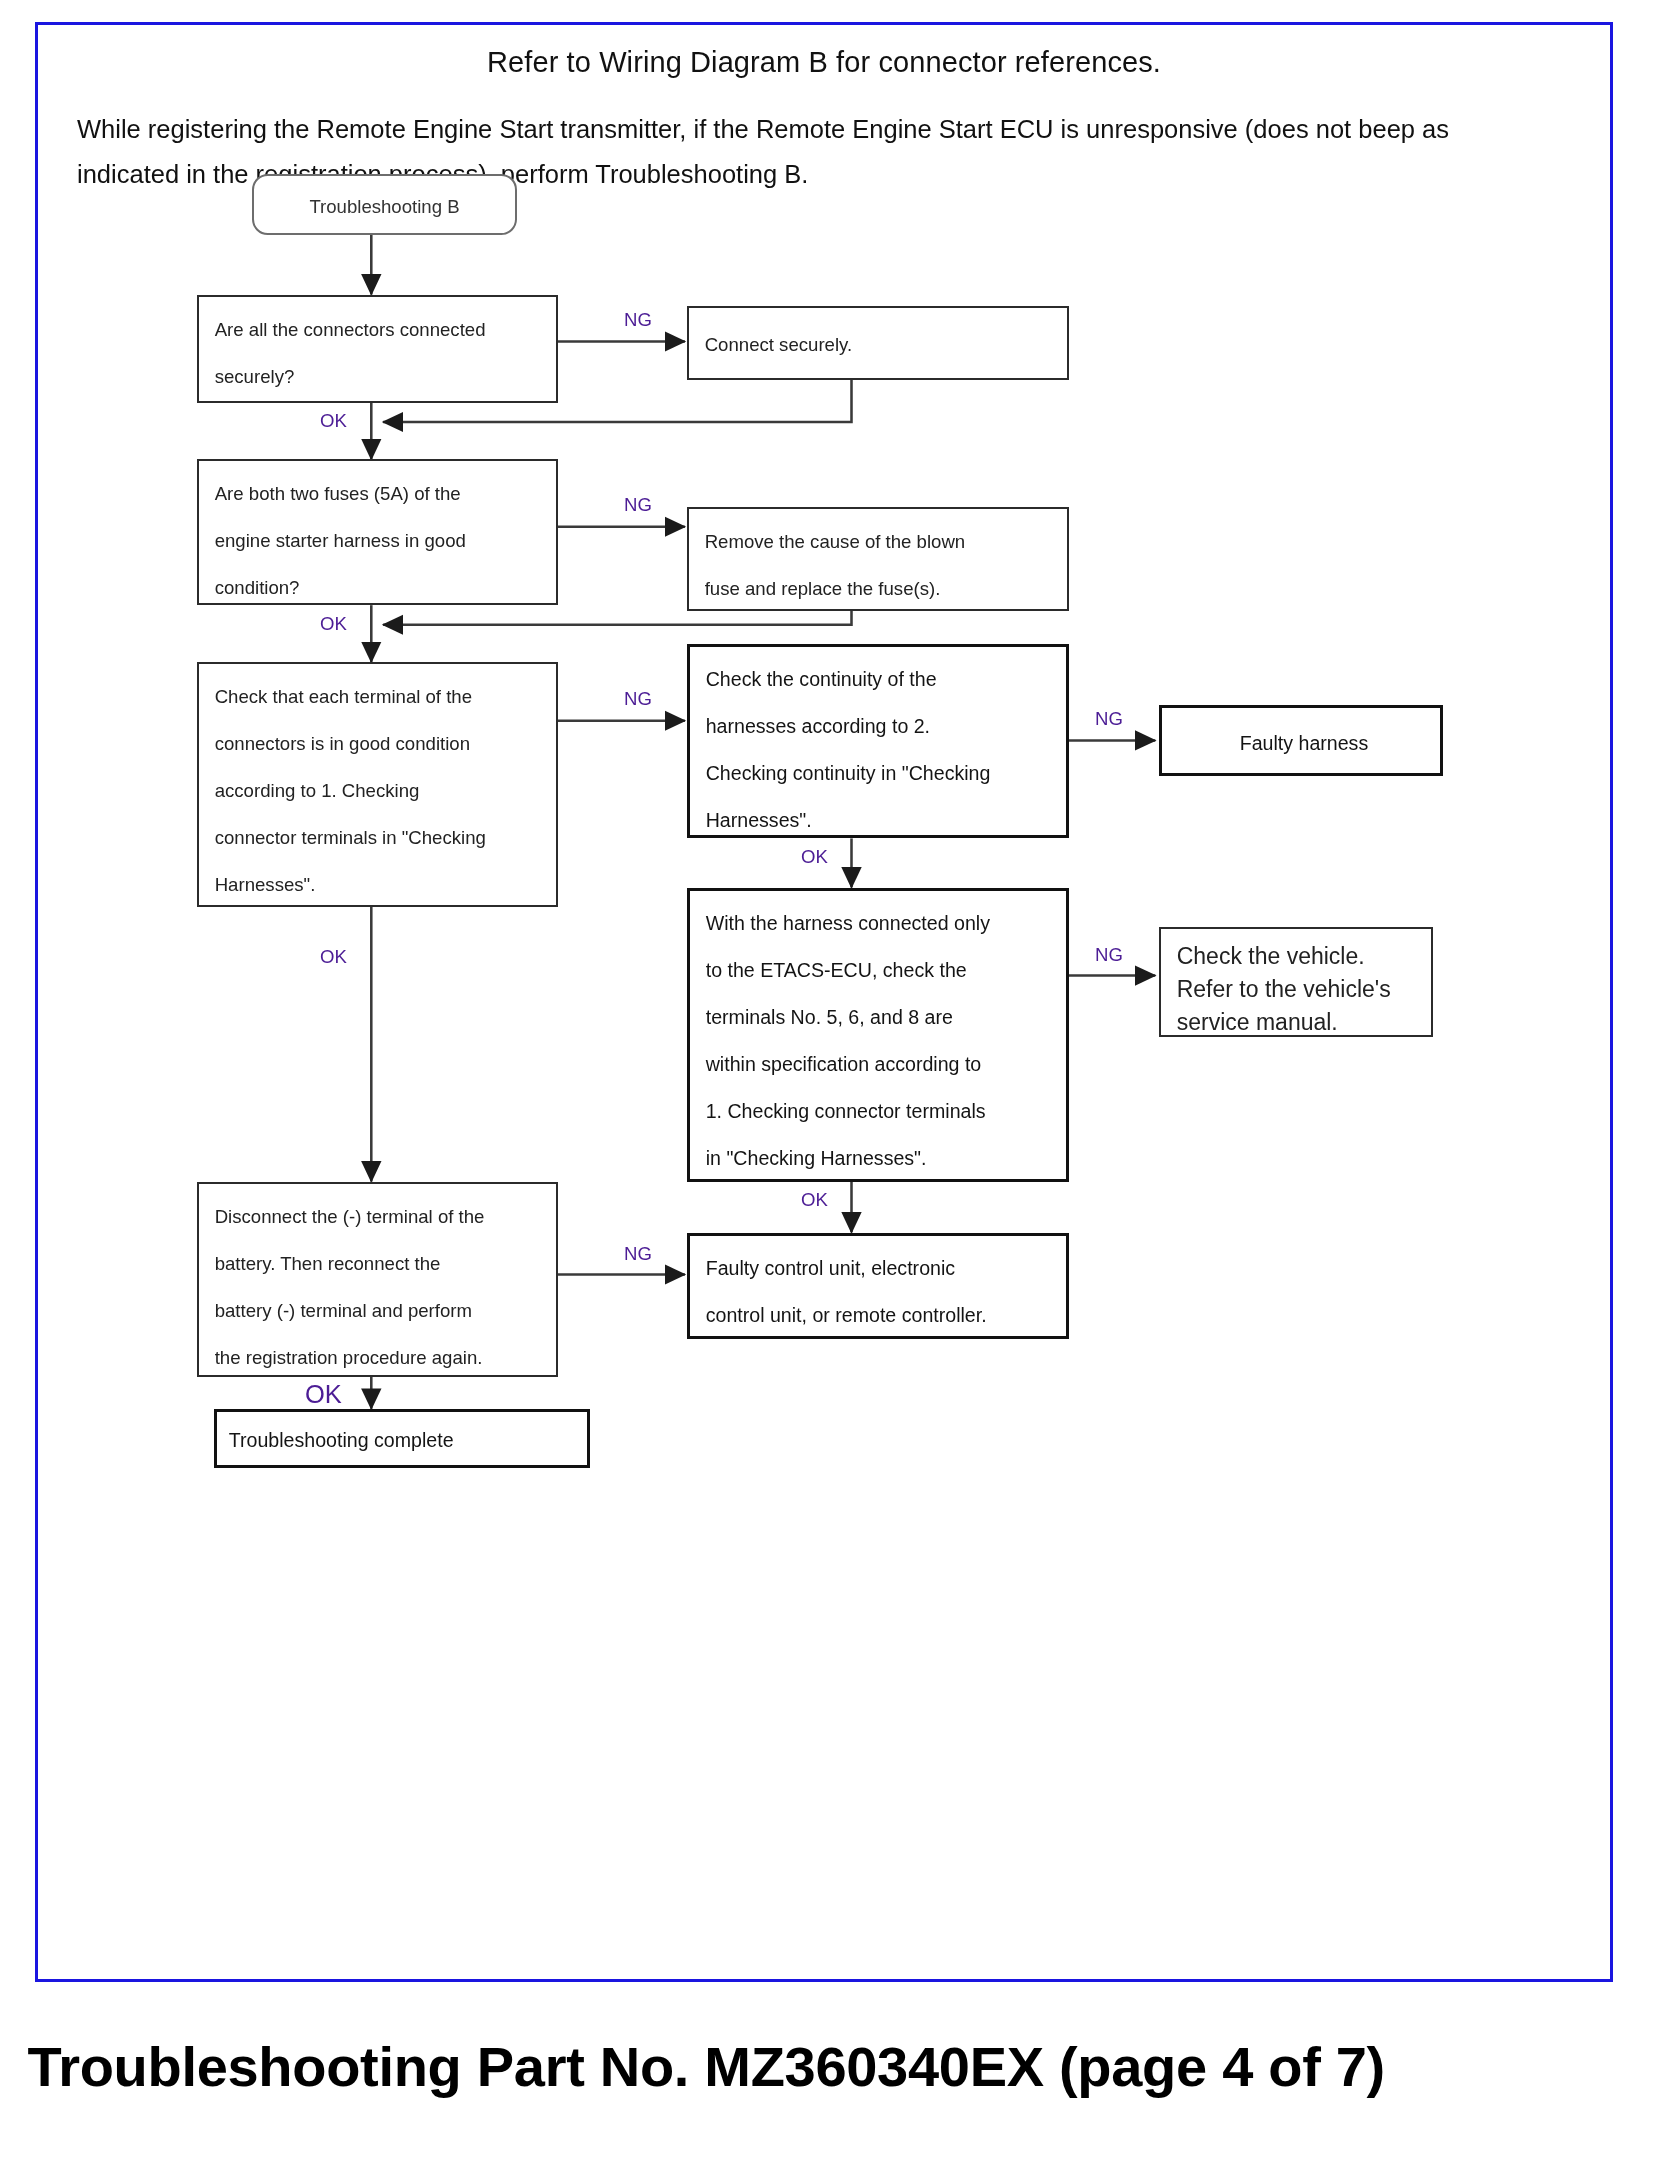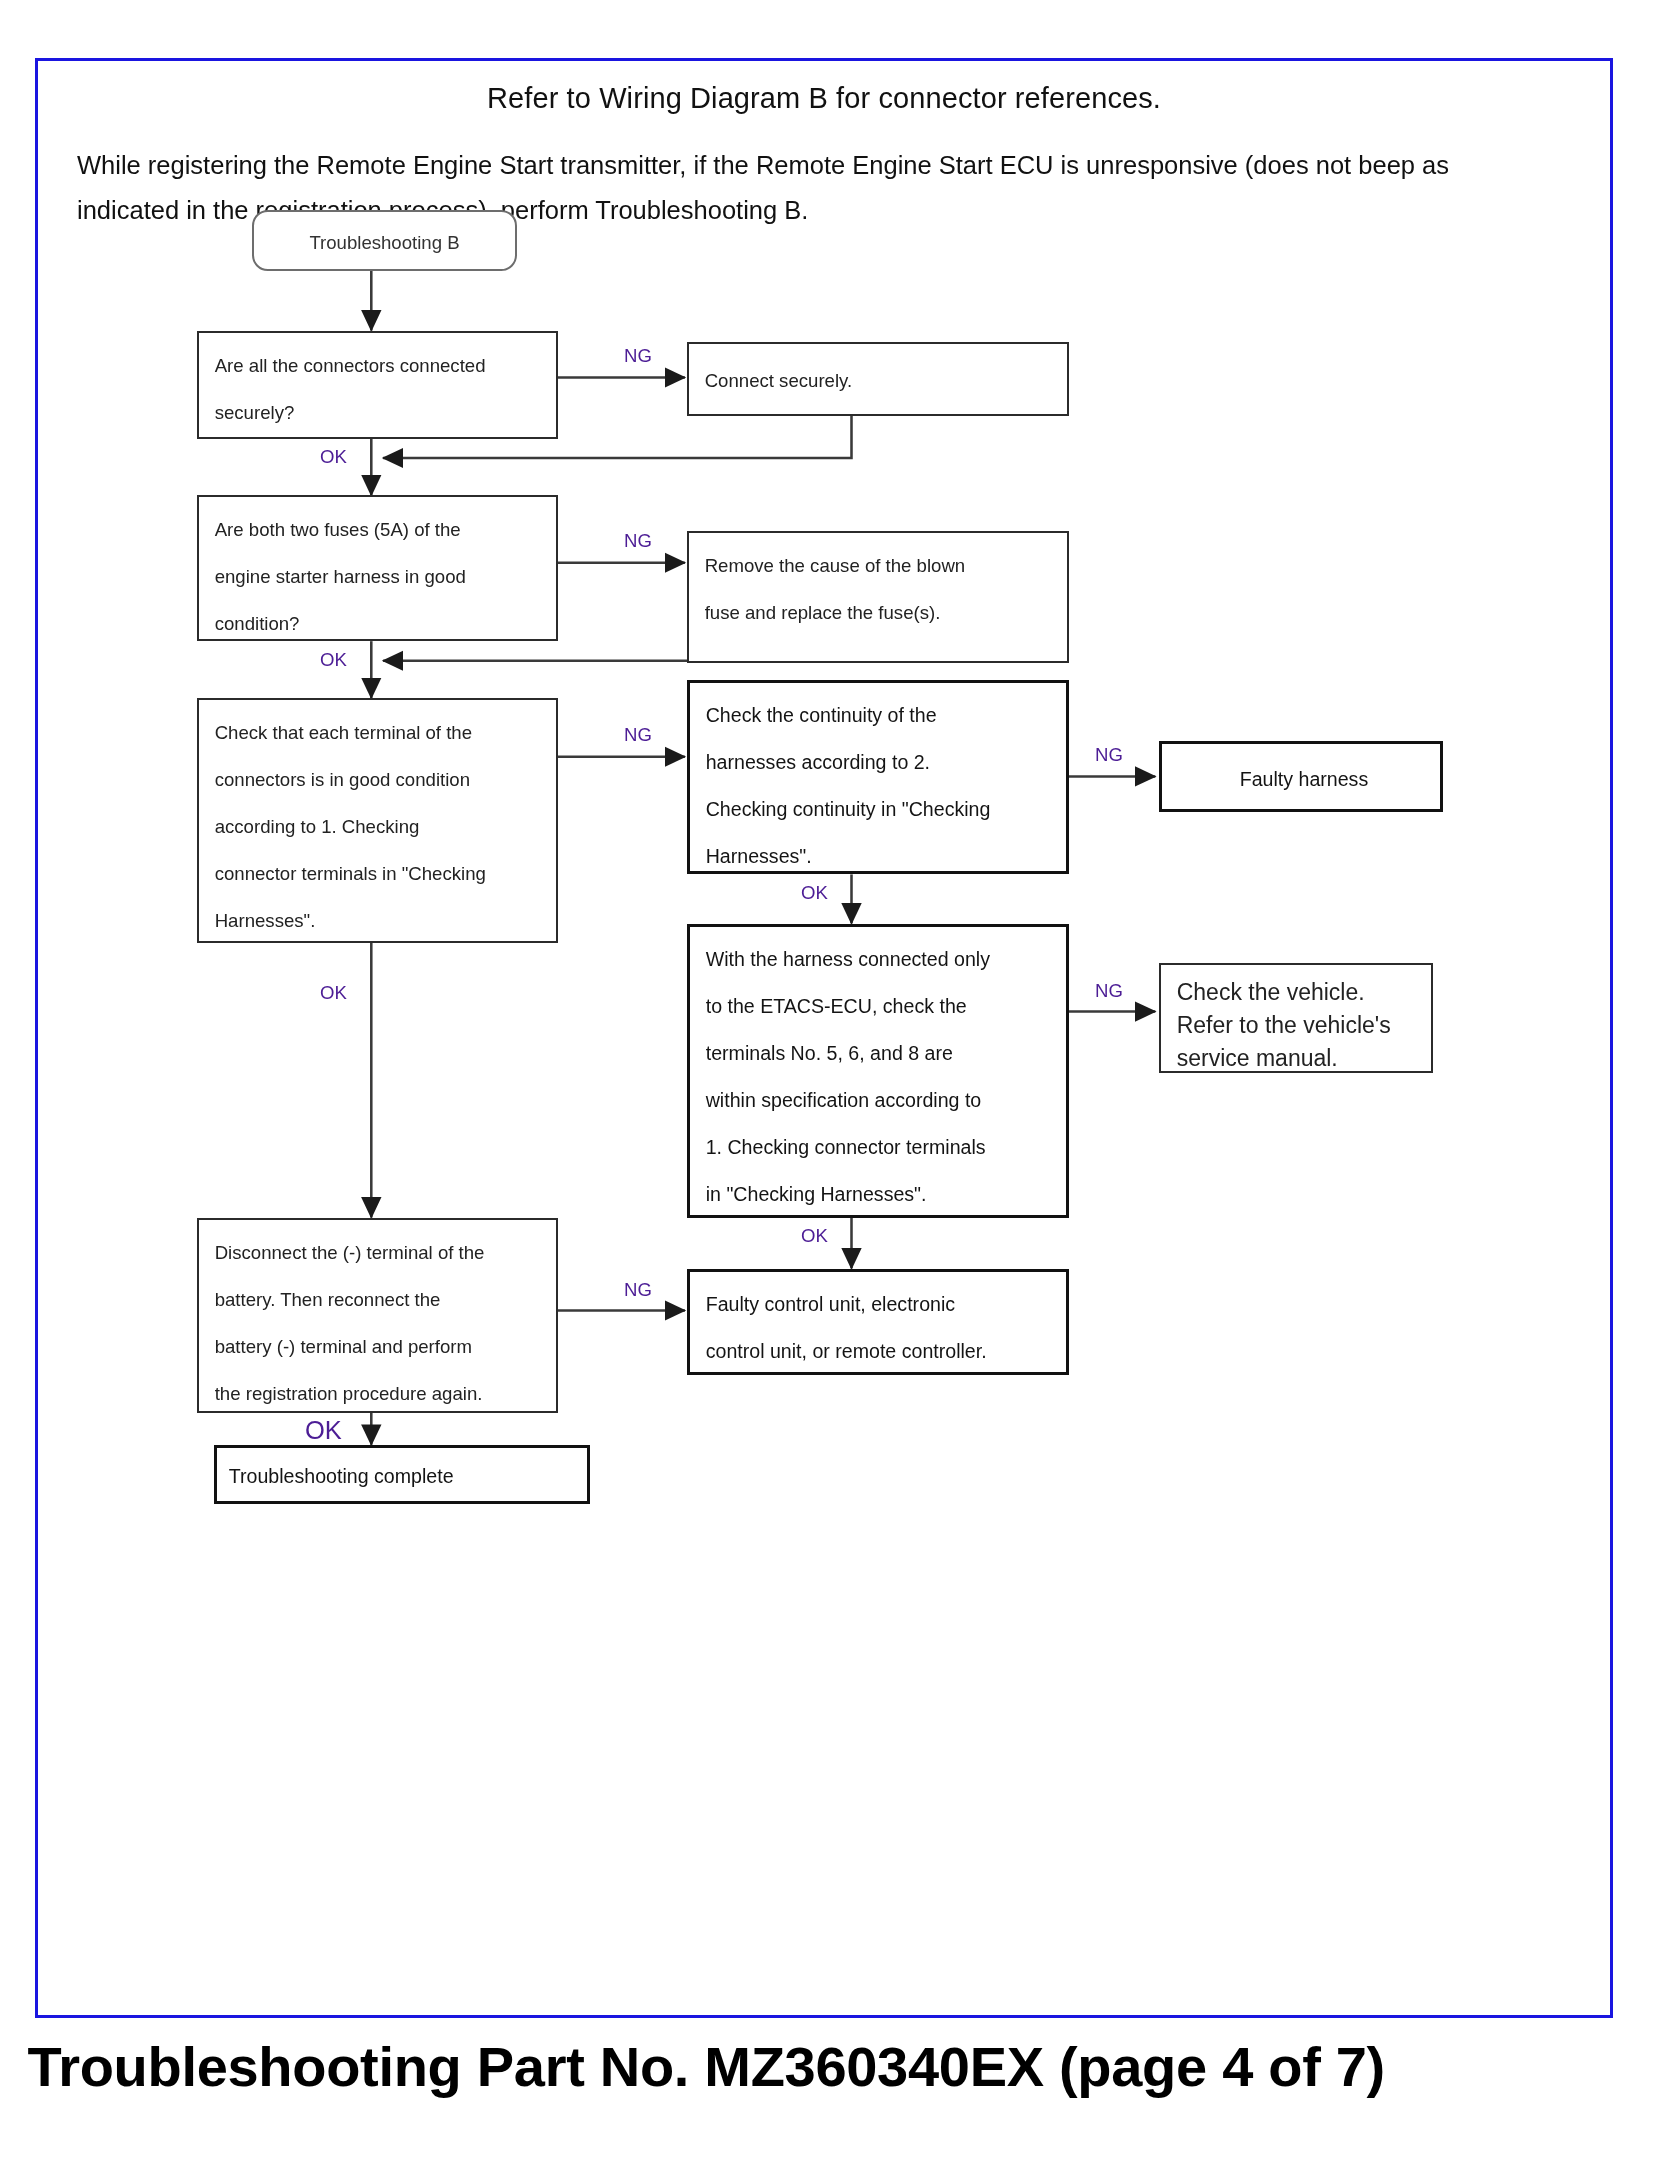--- a/index.html
+++ b/index.html
@@ -18,21 +18,20 @@
   
   #page-frame {
     position: absolute;
     left: 35px;
     top: 21.6px;
     width: 1578px;
     height: 1960px;
     border: 3.9px solid #1a15e0;
     box-sizing: border-box;
     background: #ffffff;
-    margin-top: 36px;
   }
 
   
   #doc-title {
     position: absolute;
     left: 0;
     top: 21.6px;
     width: 100%;
     text-align: center;
     font-size: 29px;
@@ -217,21 +216,21 @@
     </div>
 
     <div class="node box" style="left:159px; top:434px; width:361px; height:146px;">
       <div class="node-text pad-top">Are both two fuses (5A) of the
 engine starter harness in good
 condition?</div>
     </div>
     <div class="edge-label" style="left:586px; top:469px;">NG</div>
     <div class="edge-label" style="left:282px; top:588px;">OK</div>
 
-    <div class="node box" style="left:649px; top:470px; width:382px; height:132px;">
+    <div class="node box" style="left:649px; top:482px; width:382px; height:104px;">
       <div class="node-text pad-top">Remove the cause of the blown
 fuse and replace the fuse(s).</div>
     </div>
 
     <div class="node box" style="left:159px; top:637px; width:361px; height:245px;">
       <div class="node-text pad-top">Check that each terminal of the
 connectors is in good condition
 according to 1. Checking
 connector terminals in "Checking
 Harnesses".</div>

